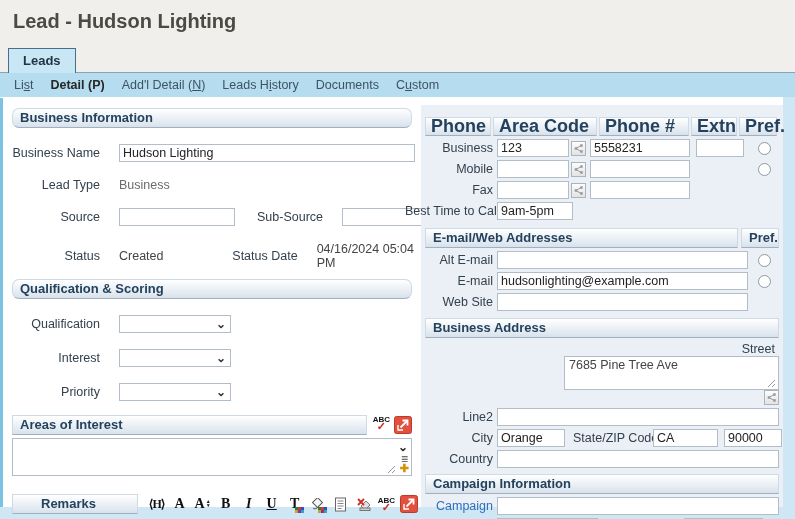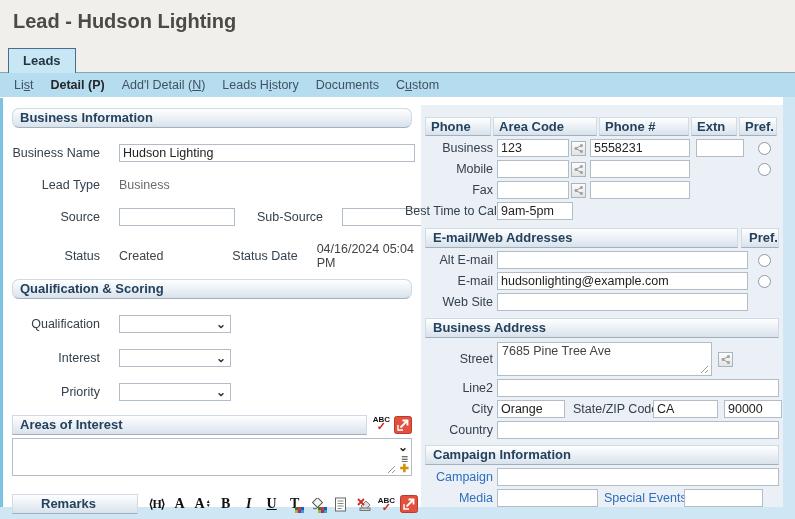--- a/index.html
+++ b/index.html
@@ -79,32 +79,32 @@
   .tb .italic-g { font-style:italic; }
   .palette { position:absolute; right:0; bottom:1px; width:9px; height:6px; display:grid;
              grid-template-columns:1fr 1fr 1fr; grid-template-rows:1fr 1fr; }
   .palette i:nth-child(1){background:#2c7f32}.palette i:nth-child(2){background:#d43b2f}
   .palette i:nth-child(3){background:#2b52c4}.palette i:nth-child(4){background:#c9a02a}
   .palette i:nth-child(5){background:#8a2f9e}.palette i:nth-child(6){background:#2aa6c9}
 
   
   .ph-hdr { display:flex; gap:2px; }
   .ph-cell { background:linear-gradient(#ffffff,#d8e2ec); border:1px solid #cfdae4; border-bottom:1px solid #a2b0bd;
-             font-weight:bold; font-size:13px; color:#24425e; height:19px; line-height:17px; padding-left:5px; }
+             font-weight:bold; font-size:18px; color:#24425e; height:19px; line-height:17px; padding-left:5px; }
   .c-phone{width:66px}.c-area{width:104px}.c-num{width:90px}.c-extn{width:46px}.c-pref{width:38px}
   .ph-row { display:flex; align-items:center; margin-top:3px; }
   .ph-label { width:68px; text-align:right; margin-right:4px; color:#33414d; white-space:nowrap; flex-shrink:0; }
   .ph-label.wide { width:88px; margin-left:-20px; }
   .in-area{width:72px} .in-num{width:100px; margin-left:4px} .in-extn{width:48px; margin-left:6px}
   .ph-row .sharebtn { margin-left:2px; }
   .rp-hdr-row { display:flex; gap:3px; margin-top:8px; }
   .rp-hdr-row .main { flex:1; }
   .rp-hdr-row .pref { width:38px; }
   .in-email{width:251px} .in-line{width:283px}
-  .street-row { display:flex; align-items:center; margin-top:4px; }
+  .street-row { display:flex; align-items:flex-end; margin-top:4px;flex-direction:column; }
   .street-ta { width:215px; height:34px; border:1px solid #b3bdc7; background:#fff; position:relative;
                padding:1px 4px; color:#444; }
   .street-ta .resize-i { position:absolute; right:2px; bottom:1px; }
   .street-row .sharebtn { margin-left:6px; }
   .in-city{width:68px} .st-label{width:76px; text-align:right; margin-left:8px; margin-right:4px; white-space:nowrap; color:#33414d;}
   .in-state{width:65px} .in-zip{width:58px; margin-left:6px}
   .blue-label { color:#2e6fbd; }
   .in-media{width:101px} .se-label{width:76px; text-align:right; margin-left:6px; margin-right:4px; white-space:nowrap;}
   .in-se{width:79px}
 </style>

